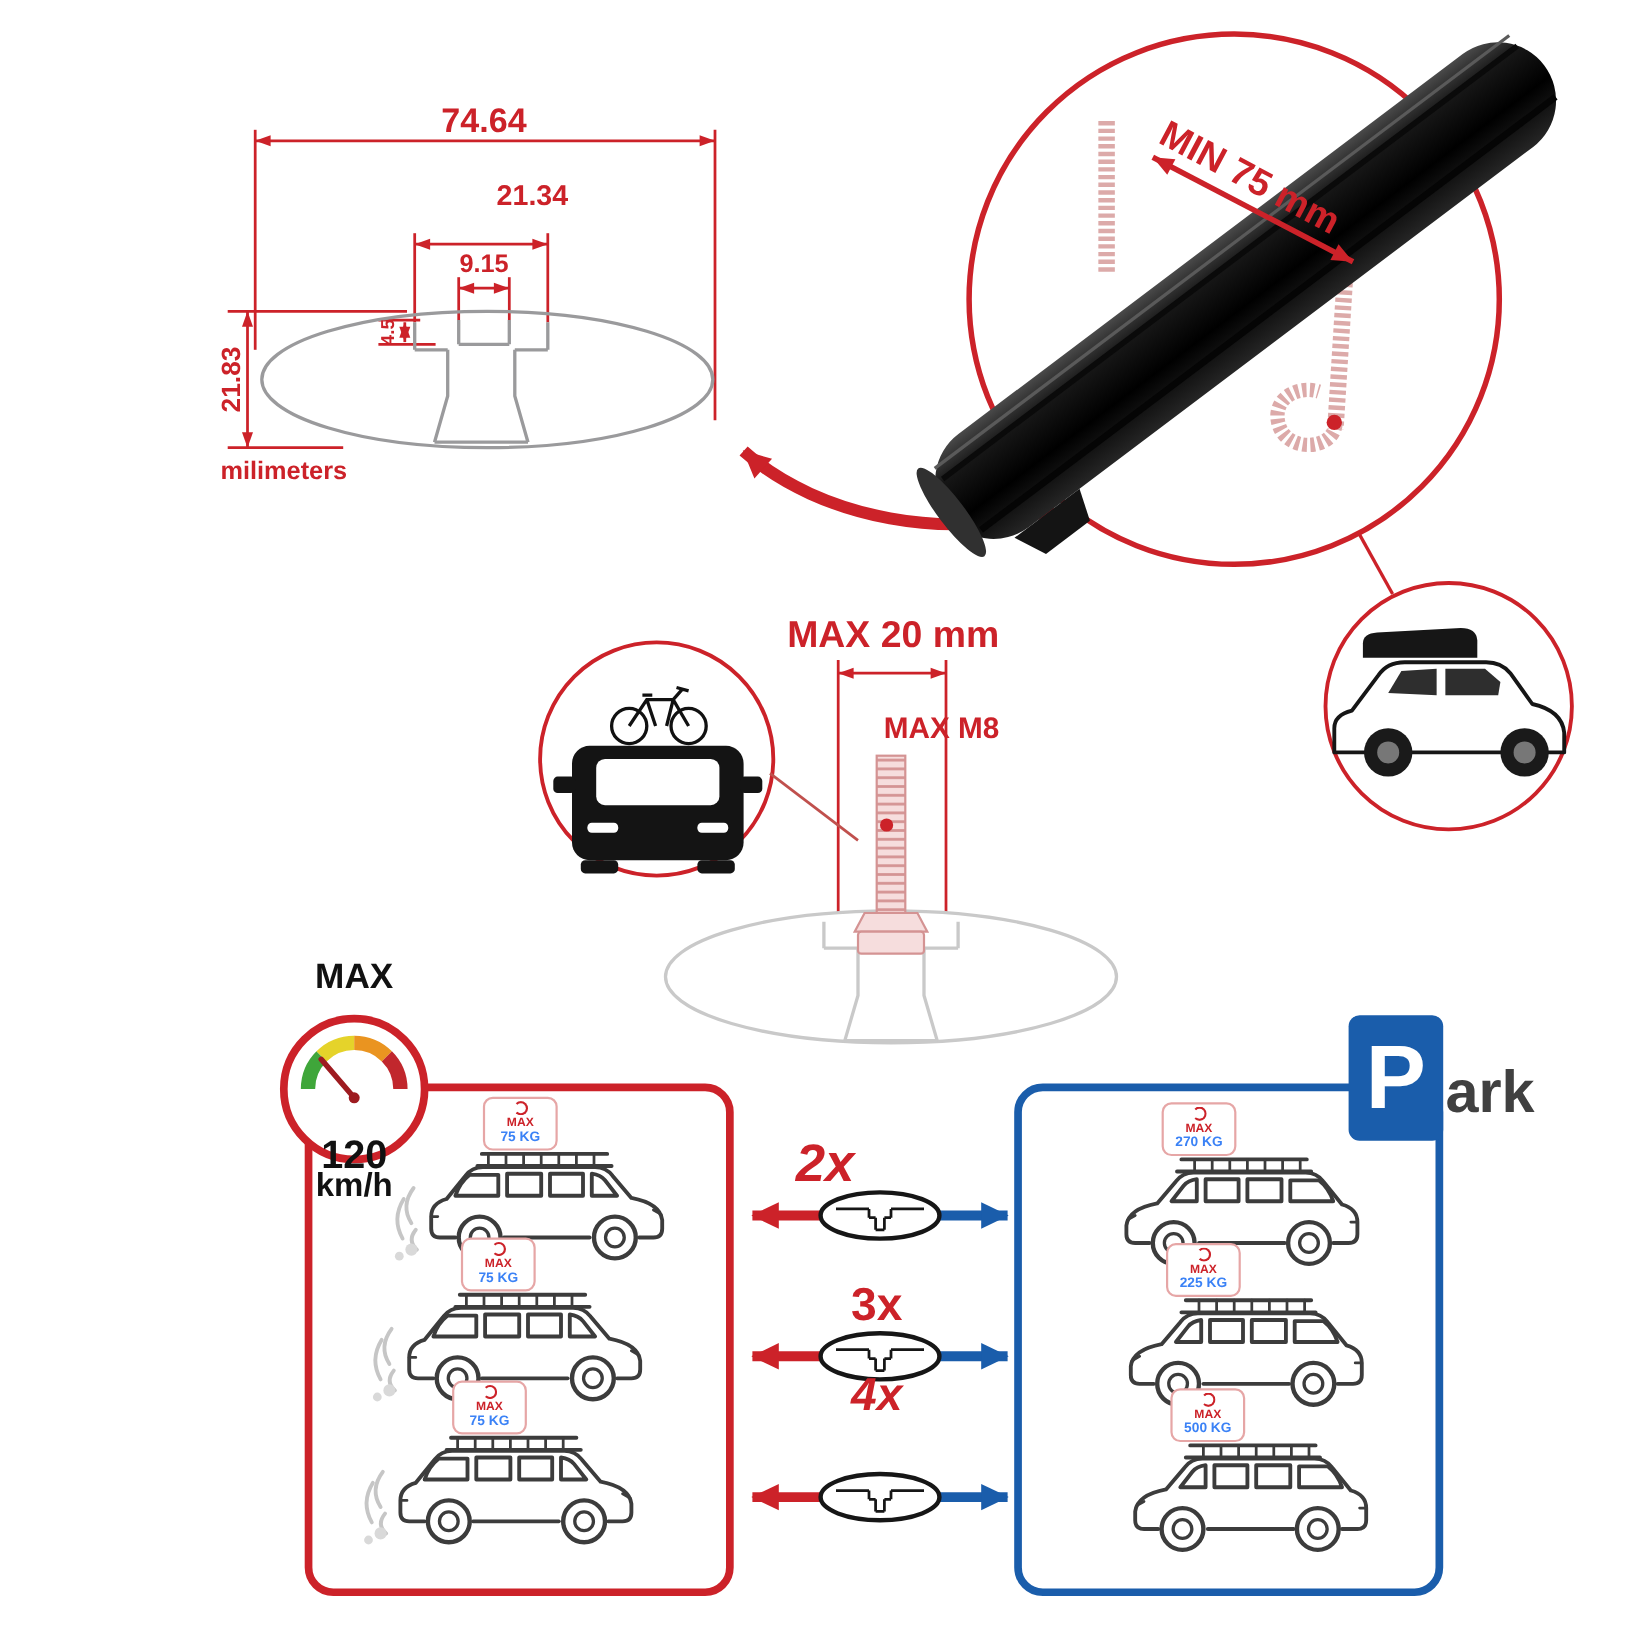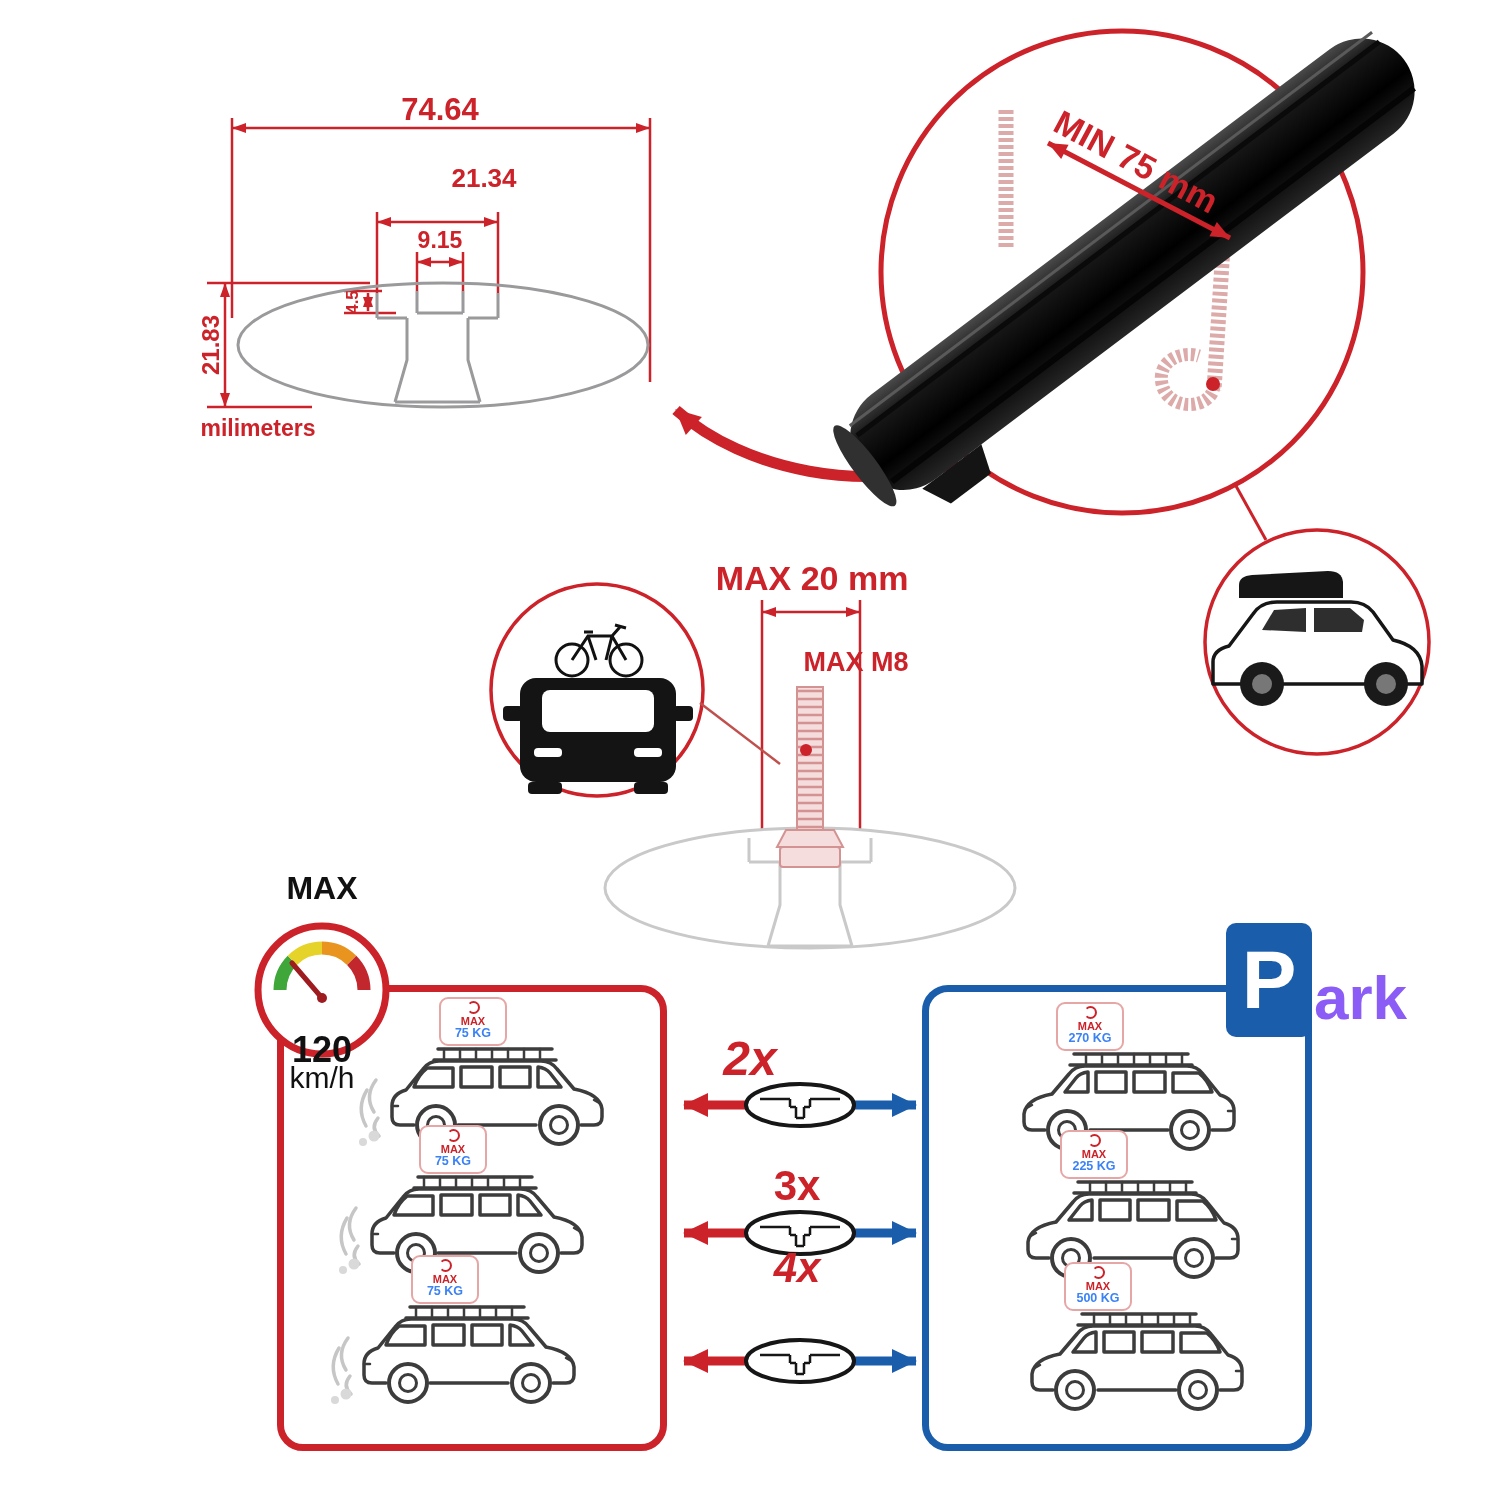--- a/index.html
+++ b/index.html
@@ -15,21 +15,21 @@
   .lbl.blk{color:#111;}
   .badge{position:absolute;transform:translate(-50%,0);width:62px;border:2.5px solid #e6a6a6;
          background:#fff;border-radius:9px;text-align:center;padding:2px 1px 3px;line-height:1.1;z-index:3;}
   .badge .ring{width:9px;height:9px;border:2px solid #cc2229;border-radius:50%;
                border-left-color:transparent;margin:0 auto 1px;}
   .badge .t1{font-size:11px;color:#cc2229;font-weight:bold;}
   .badge .t2{font-size:12.5px;color:#3b82f6;font-weight:bold;}
   .park-sign{position:absolute;left:1226px;top:923px;width:86px;height:114px;background:#1a5dab;
              border-radius:10px;display:flex;align-items:center;justify-content:center;z-index:3;}
   .park-sign span{color:#fff;font-size:82px;font-weight:bold;line-height:1;}
-  .park-suffix{position:absolute;left:1314px;top:962px;color:#8b5cf6;font-size:62px;
+  .park-suffix{position:absolute;left:1314px;top:962px;color:#404040;font-size:54px;
                font-weight:bold;z-index:3;}
 </style>
 </head>
 <body>
 
 <div class="canvas">
 
   <div class="panel panel-red"></div>
   <div class="panel panel-blue"></div>
 
@@ -240,21 +240,21 @@
   <div class="lbl rot" style="left:211px;top:345px;font-size:24px;">21.83</div>
   <div class="lbl" style="left:258px;top:428px;font-size:23px;">milimeters</div>
 
   <div class="lbl" style="left:1136px;top:162px;font-size:34px;transform:translate(-50%,-50%) rotate(28deg);">MIN 75 mm</div>
 
   <div class="lbl" style="left:812px;top:578px;font-size:34px;">MAX 20 mm</div>
   <div class="lbl" style="left:856px;top:662px;font-size:27px;">MAX M8</div>
 
   <div class="lbl blk" style="left:322px;top:888px;font-size:32px;">MAX</div>
   <div class="lbl blk" style="left:322px;top:1021px;font-size:36px;margin-top:29px;">120</div>
-  <div class="lbl blk" style="left:322px;top:1078px;font-size:30px;font-weight:normal;">km/h</div>
+  <div class="lbl blk" style="left:322px;top:1078px;font-size:30px;font-weight:bold;">km/h</div>
 
   <div class="lbl" style="left:750px;top:1058px;font-size:48px;font-style:italic;">2x</div>
   <div class="lbl" style="left:797px;top:1186px;font-size:42px;">3x</div>
   <div class="lbl" style="left:797px;top:1268px;font-size:42px;font-style:italic;">4x</div>
 
   <div class="park-sign">
     <span>P</span>
   </div>
   <div class="park-suffix">ark</div>
 

